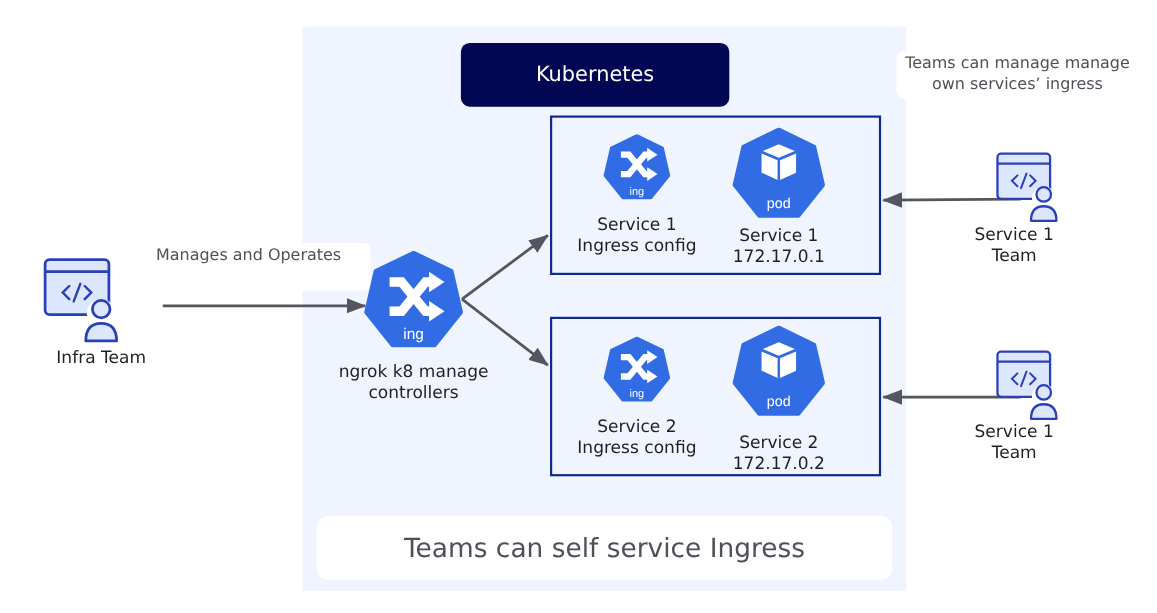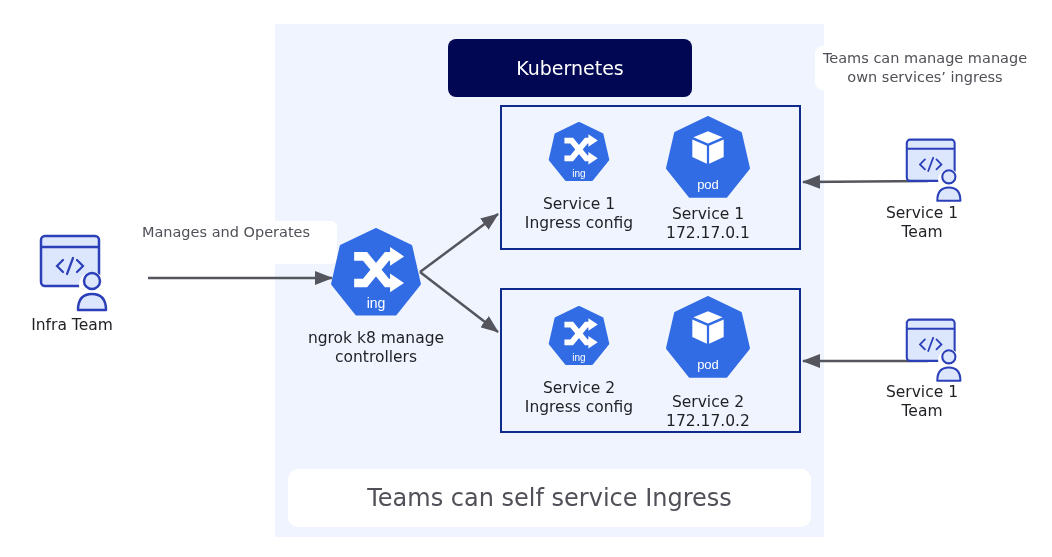--- a/index.html
+++ b/index.html
@@ -1,21 +1,21 @@
 <!DOCTYPE html>
 <html><head>
 <meta charset="utf-8">
 <style>
   html, body { margin:0; padding:0; }
   body { width:1052px; height:557px; background:#ffffff; position:relative; overflow:hidden;
          font-family:"DejaVu Sans", sans-serif; color:#1f1f24; }
   .abs { position:absolute; }
   #panel { left:275px; top:24px; width:549px; height:513px; background:#eff4fe; }
   #k8s-title { left:419px; top:39px; width:244px; height:58px; background:#010752; border-radius:8px;
-               color:#fff; font-size:19px; line-height:24px; text-align:center; display:flex; flex-direction:column; justify-content:center;margin-left:29px; }
+               color:#fff; font-size:19px; line-height:24px; text-align:center; display:flex; flex-direction:column; justify-content:center; }
   .svc-box { position:absolute; left:500px; width:301px; height:145px; border:2px solid #0d2a8c; box-sizing:border-box; }
   #svc1-box { top:105px; }
   #svc2-box { top:288px; }
   .lbl { position:absolute; text-align:center; font-size:15.5px; line-height:19px; color:#1f1f24; white-space:nowrap; }
   .note { position:absolute; background:#fff; border-radius:8px; color:#505058; text-align:center; }
   #note-top { left:815px; top:46px; width:220px; height:44px; font-size:14.5px; line-height:19px; padding-top:3px; box-sizing:border-box; }
   #note-bottom { left:288px; top:469px; width:523px; height:58px; font-size:24px; line-height:58px; border-radius:10px; }
   #manages-note { left:115px; top:221px; width:222px; height:43px; background:#fff; border-radius:6px; color:#505058;
                   font-size:14.5px; line-height:19px; text-align:center; padding-top:2px; box-sizing:border-box; }
   svg.overlay { position:absolute; left:0; top:0; }
@@ -118,21 +118,21 @@
     <text x="579" y="361" fill="#fff" font-family="Liberation Sans, sans-serif" font-size="10" text-anchor="middle">ing</text>
   </g>
 
   <g>
     <use href="#hept" x="665" y="296" width="86" height="86"></use>
     <use href="#cube" x="680" y="300" width="56" height="56"></use>
     <text x="708" y="369" fill="#fff" font-family="Liberation Sans, sans-serif" font-size="13" text-anchor="middle">pod</text>
   </g>
 </svg>
 
-<div class="lbl" style="left:12px; top:316px; width:120px;text-align:center;">Infra Team</div>
+<div class="lbl" style="left:32px; top:316px; width:120px;text-align:center;">Infra Team</div>
 
 <div class="lbl" style="left:296px; top:329px; width:160px;">
   <div>ngrok k8 manage</div>
   <div>controllers</div>
 </div>
 
 <div class="lbl" style="left:509px; top:195px; width:140px;">
   <div>Service 1</div>
   <div>Ingress config</div>
 </div>

